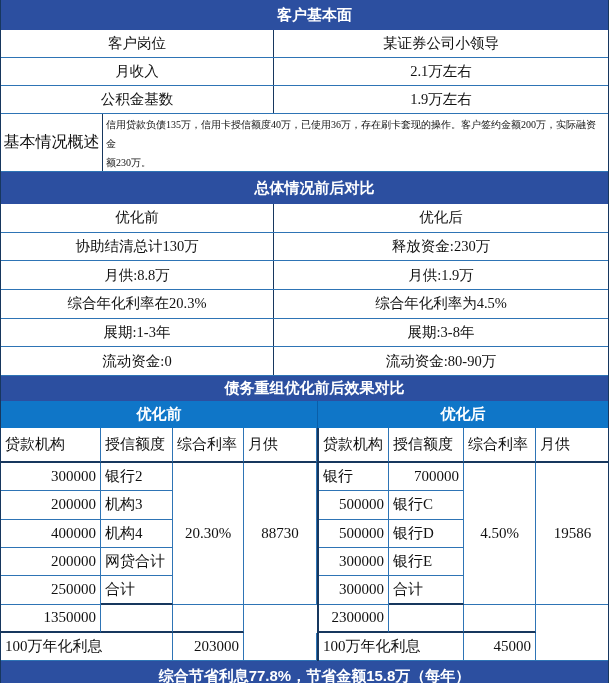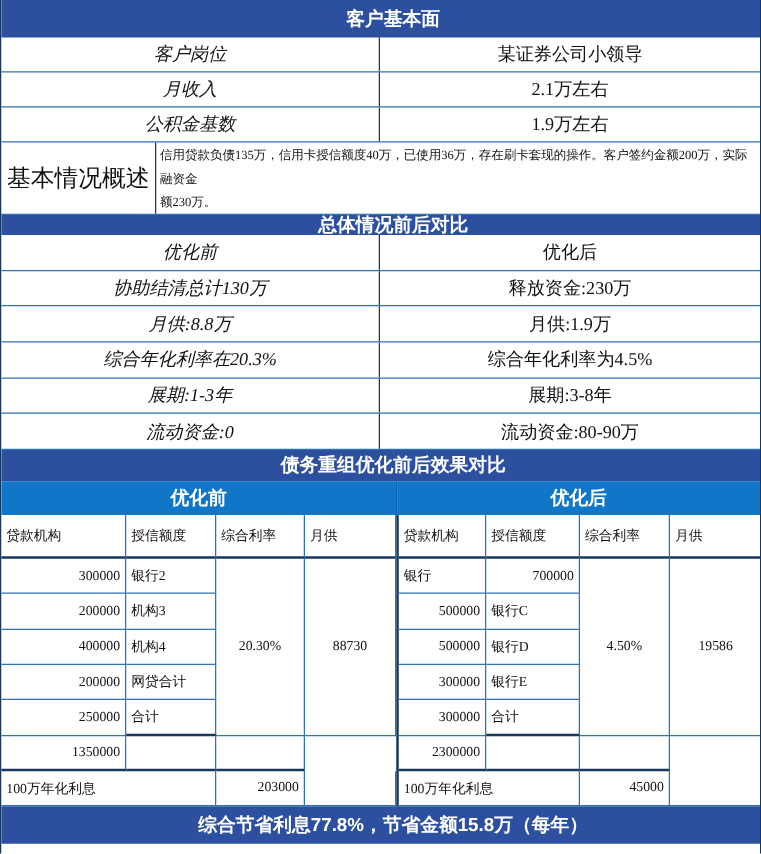--- a/index.html
+++ b/index.html
@@ -16,55 +16,55 @@
     color:var(--ink);
     border-left:1px solid var(--borderdark);
     border-right:1px solid var(--borderdark);
     overflow:hidden;
   }
   .bar{
     background:var(--navy);color:#ffffff;font-weight:bold;font-size:15px;
     display:flex;align-items:center;justify-content:center;box-sizing:border-box;padding-left:20px;
   }
   .hdrA{height:30px;}
-  .hdrB{height:16px;}
+  .hdrB{height:32px;}
   .hdrC{height:25px;text-align:center;}
   .footer{height:30px;}
   
   .r2{display:flex;box-sizing:border-box;border-bottom:1px solid var(--border);}
-  .r2 .c1{width:303px;box-sizing:border-box;border-right:1px solid var(--borderdark);
-          display:flex;align-items:center;justify-content:center;font-style:italic;}
+  .r2 .c1{width:273px;box-sizing:border-box;border-right:1px solid var(--borderdark);
+          display:flex;align-items:center;justify-content:center;}
   .r2 .c2{flex:1;display:flex;align-items:center;justify-content:center;}
   .rA{height:28px;font-size:14.5px;font-family:"Liberation Serif", serif;}
   .rowsB{height:172px;display:flex;flex-direction:column;}
   .rowsB .r2{flex:1;font-size:14.5px;font-family:"Liberation Serif", serif;}
   
   .overview{height:58px;display:flex;box-sizing:border-box;border-bottom:1px solid var(--border);
             font-family:"Liberation Serif", serif;}
-  .overview .lbl{width:124px;box-sizing:border-box;border-right:1px solid var(--borderdark);
-                 display:flex;align-items:center;justify-content:center;font-size:19px;}
+  .overview .lbl{width:102px;box-sizing:border-box;border-right:1px solid var(--borderdark);
+                 display:flex;align-items:center;justify-content:center;font-size:16px;}
   .overview .txt{flex:1;font-size:10px;line-height:19px;padding:1px 3px;
                  white-space:pre-wrap;word-break:break-all;}
   
   .subhdr{height:27px;display:flex;}
   .subhdr .half{background:var(--bright);color:#fff;font-weight:bold;font-size:15px;
                 display:flex;align-items:center;justify-content:center;box-sizing:border-box;}
   .subhdr .h1{width:318px;border-right:1px solid #0a5ea8;}
   .subhdr .h2{width:291px;}
   
   .detailwrap{display:flex;height:233px;font-family:"Liberation Serif", serif;}
   .dtable{display:grid;box-sizing:border-box;}
   .dtable.left{width:318px;border-right:2px solid var(--borderdark);
                grid-template-columns:100px 72px 71px 73px;
                grid-template-rows:35px repeat(6, 28.33px) 28px;}
   .dtable.right{width:291px;
                grid-template-columns:70px 75px 72px 74px;
                grid-template-rows:35px repeat(6, 28.33px) 28px;}
   .cell{box-sizing:border-box;border-right:1px solid var(--border);border-bottom:1px solid var(--border);
-        display:flex;align-items:center;font-size:11px;padding:0 4px;overflow:hidden;}
+        display:flex;align-items:center;font-size:15px;padding:0 4px;overflow:hidden;}
   .cell.hdr{border-bottom:2px solid var(--borderdark);}
   .cell.name{justify-content:flex-start;}
   .cell.num{justify-content:flex-end;}
   .cell.ctr{justify-content:center;}
   .cell.thickbot{border-bottom:2px solid var(--borderdark);}
   .rate{grid-column:3;grid-row:2 / span 5;}
   .monthly{grid-column:4;grid-row:2 / span 5;}
   .span2{grid-column:1 / span 2;}
   .footer{font-size:15px;}
 </style>

